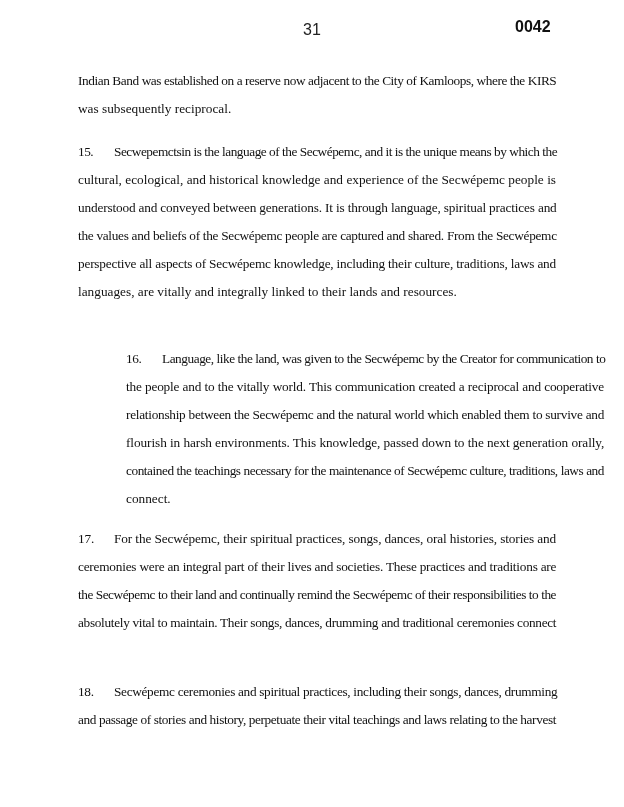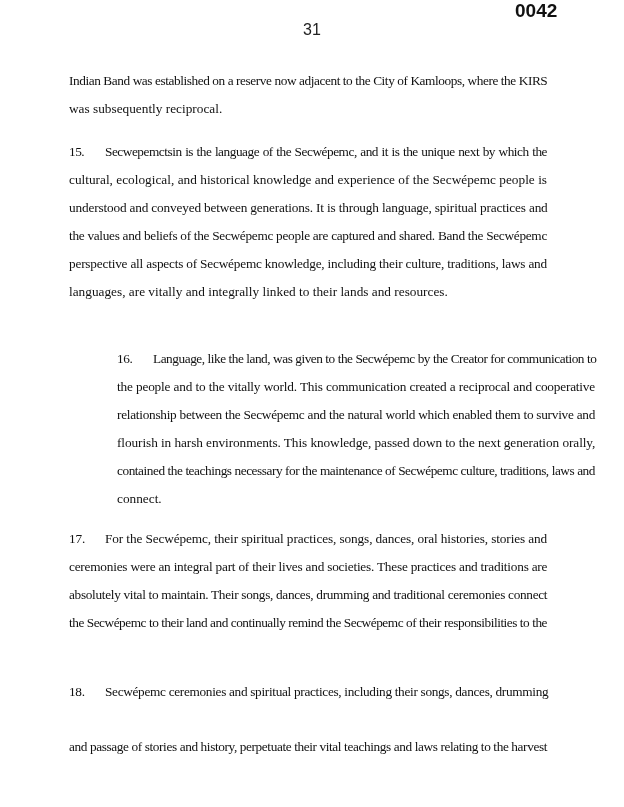--- a/index.html
+++ b/index.html
@@ -1,58 +1,58 @@
 <!DOCTYPE html>
 <html><head>
 <meta charset="utf-8">
 <style>
   html, body { margin:0; padding:0; background:#ffffff; }
   body { width:624px; height:807px; position:relative; overflow:hidden; }
   .page-num { position:absolute; top:21px; left:303px; font-family:"Liberation Sans", sans-serif; font-size:16px; color:#222; }
-  .doc-id { position:absolute; top:0; left:515px; font-family:"Liberation Sans", sans-serif; font-size:19px; font-weight:bold; color:#111; }
-  .para { position:absolute; left:69px; width:478px; font-family:"Liberation Serif", serif; font-size:13.3px; color:#111; }
+  .doc-id { position:absolute; top:18px; left:515px; font-family:"Liberation Sans", sans-serif; font-size:16px; font-weight:bold; color:#111; }
+  .para { position:absolute; left:78px; width:478px; font-family:"Liberation Serif", serif; font-size:13.3px; color:#111; }
   .line { height:28px; line-height:20px; text-align:justify; text-align-last:justify; white-space:nowrap; overflow:visible; }
   .line.last { text-align-last:left; }
   .num { display:inline-block; width:36px; }
   .line span.t { display:inline; }
 </style>
 </head>
 <body>
 
 <div>
   <div class="page-num">31</div>
   <div class="doc-id">0042</div>
 </div>
 
 <div class="para" style="top:71px;">
   <div class="line" style="white-space: nowrap; display: block; letter-spacing: -0.419355px;">Indian Band was established on a reserve now adjacent to the City of Kamloops, where the KIRS</div>
   <div class="line last">was subsequently reciprocal.</div>
 </div>
 
 <div class="para" style="top:142px;">
-  <div class="line" style="white-space: nowrap; display: block; letter-spacing: -0.466667px;"><span class="num">15.</span><span class="t">Secwepemctsin is the language of the Secwépemc, and it is the unique next by which the</span></div>
+  <div class="line" style="white-space: nowrap; display: block; letter-spacing: -0.466667px;"><span class="num">15.</span><span class="t">Secwepemctsin is the language of the Secwépemc, and it is the unique means by which the</span></div>
   <div class="line" style="white-space: nowrap; display: block;">cultural, ecological, and historical knowledge and experience of the Secwépemc people is</div>
   <div class="line" style="white-space: nowrap; display: block; letter-spacing: -0.172043px;">understood and conveyed between generations.  It is through language, spiritual practices and</div>
-  <div class="line" style="white-space: nowrap; display: block; letter-spacing: -0.296703px;">the values and beliefs of the Secwépemc people are captured and shared.  Band the Secwépemc</div>
+  <div class="line" style="white-space: nowrap; display: block; letter-spacing: -0.296703px;">the values and beliefs of the Secwépemc people are captured and shared.  From the Secwépemc</div>
   <div class="line" style="white-space: nowrap; display: block; letter-spacing: -0.204301px;">perspective all aspects of Secwépemc knowledge, including their culture, traditions, laws and</div>
   <div class="line last">languages, are vitally and integrally linked to their lands and resources.</div>
 </div>
 
 <div class="para" style="top:349px;margin-left:48px;">
   <div class="line" style="white-space: nowrap; display: block; letter-spacing: -0.455556px;"><span class="num">16.</span><span class="t">Language, like the land, was given to the Secwépemc by the Creator for communication to</span></div>
   <div class="line" style="white-space: nowrap; display: block; letter-spacing: -0.204301px;">the people and to the vitally world.  This communication created a reciprocal and cooperative</div>
   <div class="line" style="white-space: nowrap; display: block; letter-spacing: -0.277778px;">relationship between the Secwépemc and the natural world which enabled them to survive and</div>
   <div class="line" style="white-space: nowrap; display: block; letter-spacing: -0.0769231px;">flourish in harsh environments.  This knowledge, passed down to the next generation orally,</div>
   <div class="line" style="white-space: nowrap; display: block; letter-spacing: -0.447917px;">contained the teachings necessary for the maintenance of Secwépemc culture, traditions, laws and</div>
   <div class="line last">connect.</div>
 </div>
 
 <div class="para" style="top:529px;">
   <div class="line" style="white-space: nowrap; display: block; letter-spacing: -0.120879px;"><span class="num">17.</span><span class="t">For the Secwépemc, their spiritual practices, songs, dances, oral histories, stories and</span></div>
   <div class="line" style="white-space: nowrap; display: block; letter-spacing: -0.22449px;">ceremonies were an integral part of their lives and societies.  These practices and traditions are</div>
+  <div class="line" style="white-space: nowrap; display: block; letter-spacing: -0.463918px;">the Secwépemc to their land and continually remind the Secwépemc of their responsibilities to the</div>
   <div class="line" style="white-space: nowrap; display: block; letter-spacing: -0.315789px;">absolutely vital to maintain.  Their songs, dances, drumming and traditional ceremonies connect</div>
-  <div class="line" style="white-space: nowrap; display: block; letter-spacing: -0.463918px;">the Secwépemc to their land and continually remind the Secwépemc of their responsibilities to the</div>
 </div>
 
 <div class="para" style="top:682px;">
   <div class="line" style="white-space: nowrap; display: block; letter-spacing: -0.318182px;"><span class="num">18.</span><span class="t">Secwépemc ceremonies and spiritual practices, including their songs, dances, drumming</span></div>
-  <div class="line" style="white-space: nowrap; display: block; letter-spacing: -0.39604px; margin-top: 27px;">and passage of stories and history, perpetuate their vital teachings and laws relating to the harvest</div>
+  <div class="line" style="white-space: nowrap; display: block; letter-spacing: -0.39604px;">and passage of stories and history, perpetuate their vital teachings and laws relating to the harvest</div>
 </div>
 
 </body></html>

